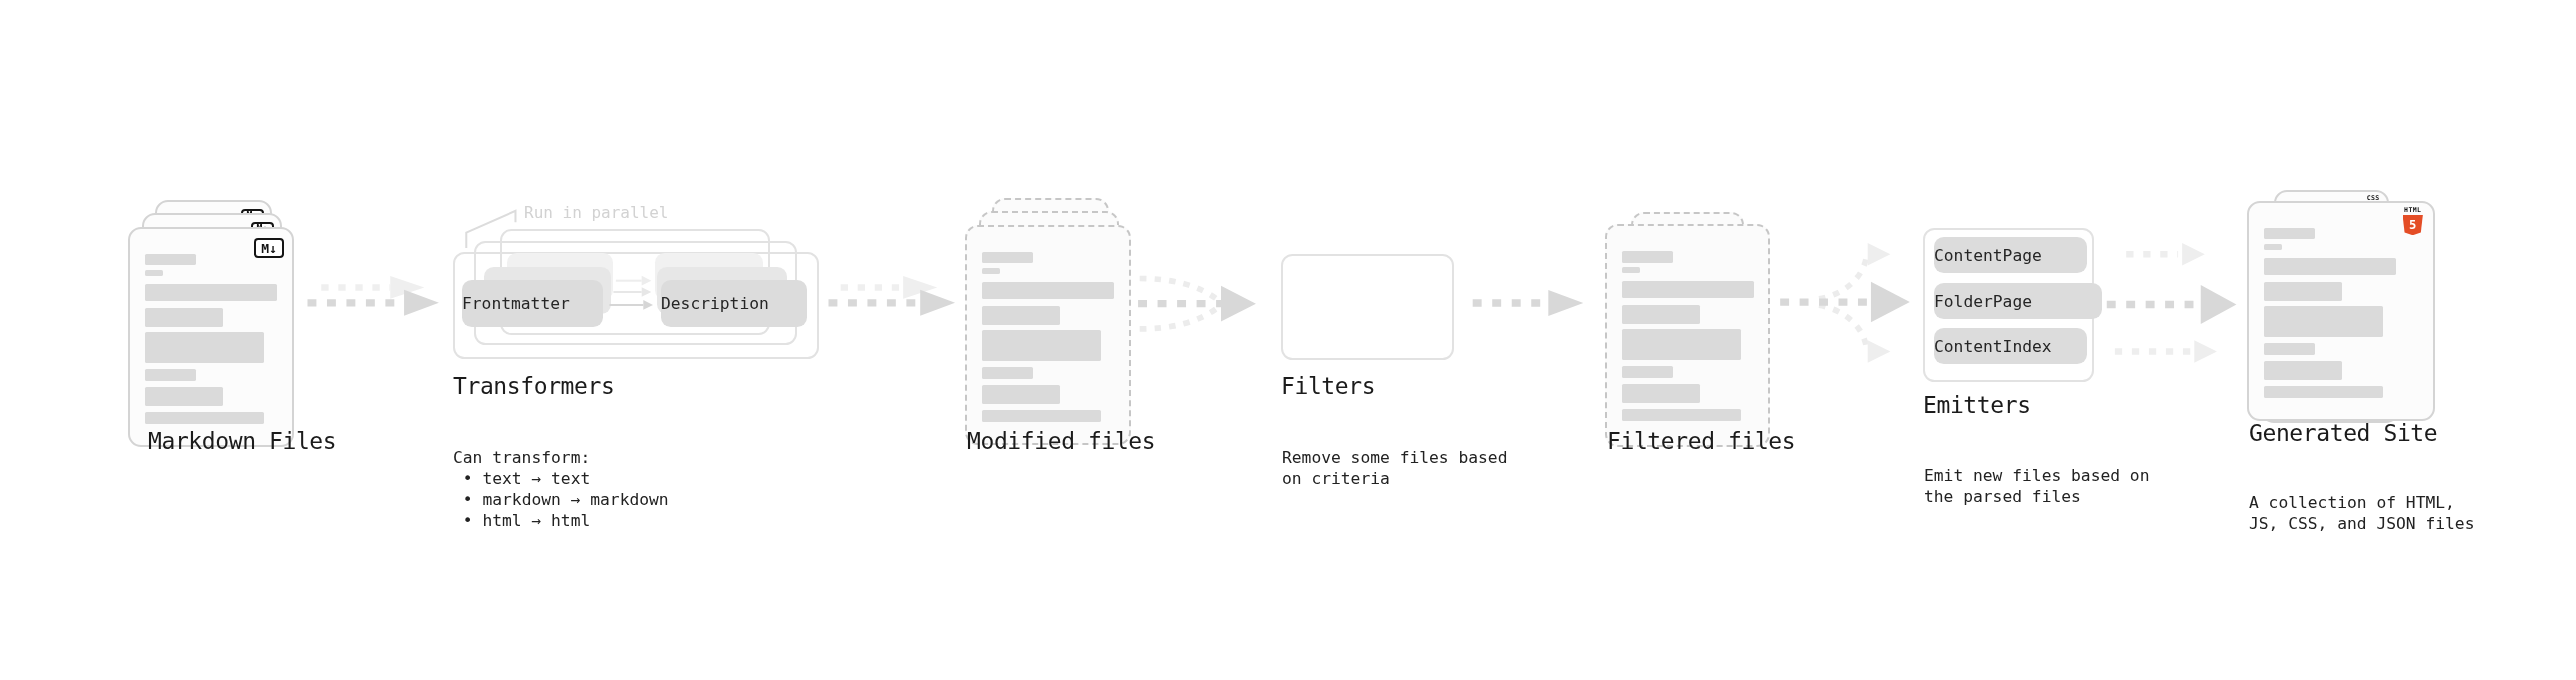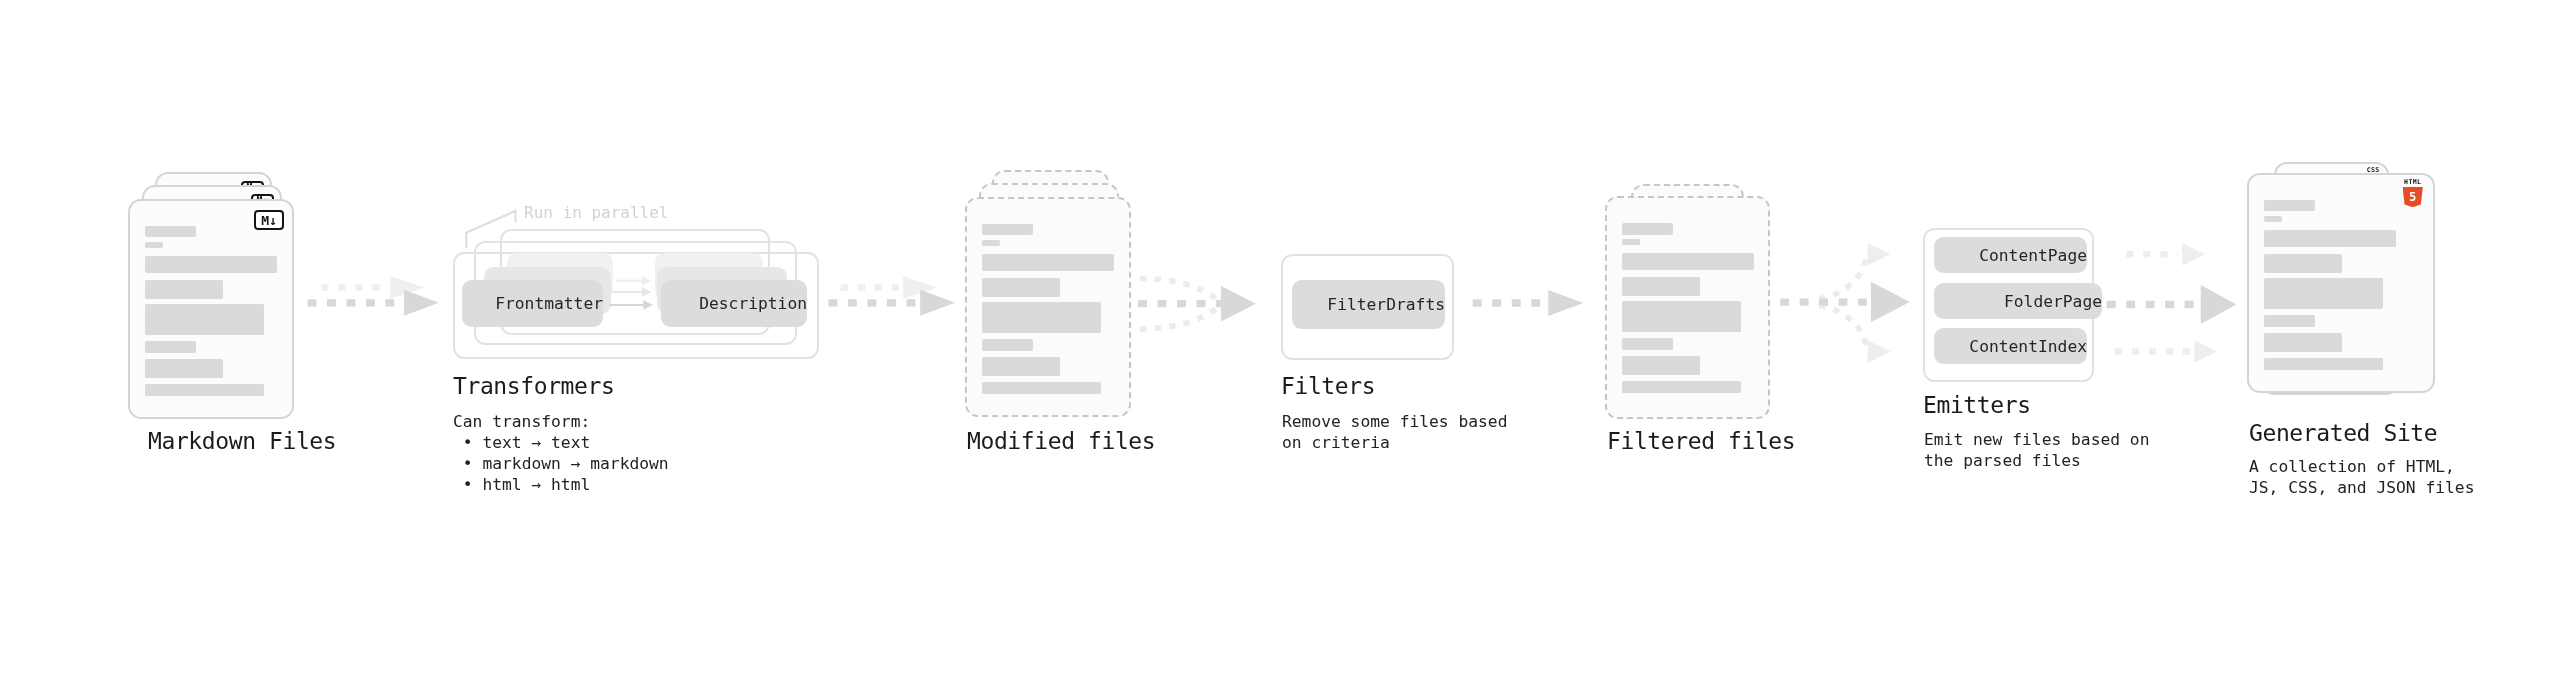--- a/index.html
+++ b/index.html
@@ -18,21 +18,21 @@
     --html5-orange:#e44d26;
     --js-yellow:#ffe200;
     --css-blue:#2f6fe4;
     --badge-ink:#141414;
   }
   html,body{margin:0;padding:0;background:#ffffff;}
   #canvas{
     position:relative;width:2576px;height:681px;background:#ffffff;overflow:hidden;
     font-family:"DejaVu Sans Mono","Liberation Mono",monospace;
   }
-  .stack{position:absolute;}
+  .stack{position:absolute;margin-top:28px;}
   .file-card{position:absolute;background:var(--card-fill);border:2px solid var(--card-border);border-radius:13px;box-sizing:border-box;}
   .file-card.dashed{border:2px dashed var(--dashed-border);background:#fbfbfb;}
   .bar{position:absolute;left:15.4px;background:var(--bar-fill);border-radius:1.6px;}
   .b1{top:25px;width:51px;height:11.4px;}
   .b2{top:41px;width:18px;height:5.7px;}
   .b3{top:55px;width:132px;height:17px;}
   .b4{top:79px;width:78px;height:18.7px;}
   .b5{top:103px;width:119px;height:31px;}
   .b6{top:140px;width:51px;height:12.2px;}
   .b7{top:158px;width:78px;height:18.7px;}
@@ -41,25 +41,25 @@
     position:absolute;right:8.1px;top:9px;border:2.4px solid var(--badge-ink);border-radius:4.1px;
     background:#fff;color:var(--badge-ink);font-weight:bold;font-size:13px;line-height:1;padding:1.6px 4.9px;
   }
   .md-badge.small{right:6.5px;top:6.5px;font-size:9.8px;border-width:2px;padding:0.8px 3.3px;}
   .t-outline{position:absolute;border:2px solid var(--outline-border);border-radius:11.4px;background:transparent;box-sizing:border-box;}
   .gbox{position:absolute;border-radius:9.8px;height:47px;}
   .gbox.g1{background:var(--ghost-fill-1);}
   .gbox.g2{background:var(--ghost-fill-2);}
   .solidbox{
     position:absolute;background:var(--box-fill);border-radius:9.8px;
-    display:flex;align-items:center;justify-content:flex-end;
+    display:flex;align-items:center;justify-content:flex-start;
     font-size:16.3px;color:#252525;
   }
   .h{position:absolute;font-size:23px;line-height:28px;color:var(--ink);letter-spacing:-0.4px;white-space:pre;}
-  .sub{position:absolute;font-size:16.3px;line-height:21px;color:#222;white-space:pre-wrap;}
+  .sub{position:absolute;font-size:16.3px;line-height:21px;color:#222;white-space:pre-wrap;margin-top:36px;}
   .callout-label{position:absolute;font-size:16px;color:var(--callout);white-space:pre;}
   .arr{position:absolute;overflow:visible;}
   .css-badge{position:absolute;right:6.5px;top:3.3px;width:14.6px;text-align:center;}
   .css-badge .txt{font-size:6.5px;font-weight:bold;color:#111;line-height:1;letter-spacing:0.4px;}
   .css-badge .bar-u{width:14px;height:2.8px;background:var(--css-blue);margin:0.8px auto 0 auto;}
   .js-badge{position:absolute;right:7.3px;top:4.1px;width:18px;height:9px;background:var(--js-yellow);}
   .html5-logo{position:absolute;right:9.8px;top:4.1px;width:21px;text-align:center;}
   .html5-logo .t{font-size:6.5px;font-weight:bold;color:#111;line-height:1.1;letter-spacing:0.4px;}
   .html5-logo .shield{
     width:20.3px;height:20.3px;margin:0.8px auto 0 auto;background:var(--html5-orange);
@@ -160,23 +160,20 @@
   <div class="h" style="left:967px;top:427px">Modified files</div>
 
   <svg class="arr" style="left:1134px;top:267px" width="126" height="75" viewBox="0 0 155 92">
     <path d="M7,14 Q70,14 104,41" fill="none" stroke="#ececec" stroke-width="7" stroke-dasharray="8 10"></path>
     <path d="M7,76 Q70,76 104,49" fill="none" stroke="#ececec" stroke-width="7" stroke-dasharray="8 10"></path>
     <line x1="5" y1="45" x2="107" y2="45" style="stroke:var(--arrow-main)" stroke-width="9" stroke-dasharray="11 13"></line>
     <path d="M107,23 L150,45 L107,67 Z" style="fill:var(--arrow-main)"></path>
   </svg>
 
   <div class="t-outline" style="left:1281px;top:254px;width:173px;height:106px"></div>
-  <div class="solidbox" style="left:1292px;top:280px;width:153px;height:49px">
-    <span>FilterDrafts</span>
-  </div>
   <div class="h" style="left:1281px;top:372px">Filters</div>
   <div class="sub" style="left:1282px;top:411px">Remove some files based
 on criteria</div>
 
   <svg class="arr" style="left:1467px;top:280px" width="122" height="46" viewBox="0 0 150 56">
     <line x1="7" y1="28" x2="100" y2="28" style="stroke:var(--arrow-main)" stroke-width="9" stroke-dasharray="11 13"></line>
     <path d="M100,12 L143,28 L100,44 Z" style="fill:var(--arrow-main)"></path>
   </svg>
 
   <div class="stack" style="left:1605px;top:184px;width:165px;height:247px">

